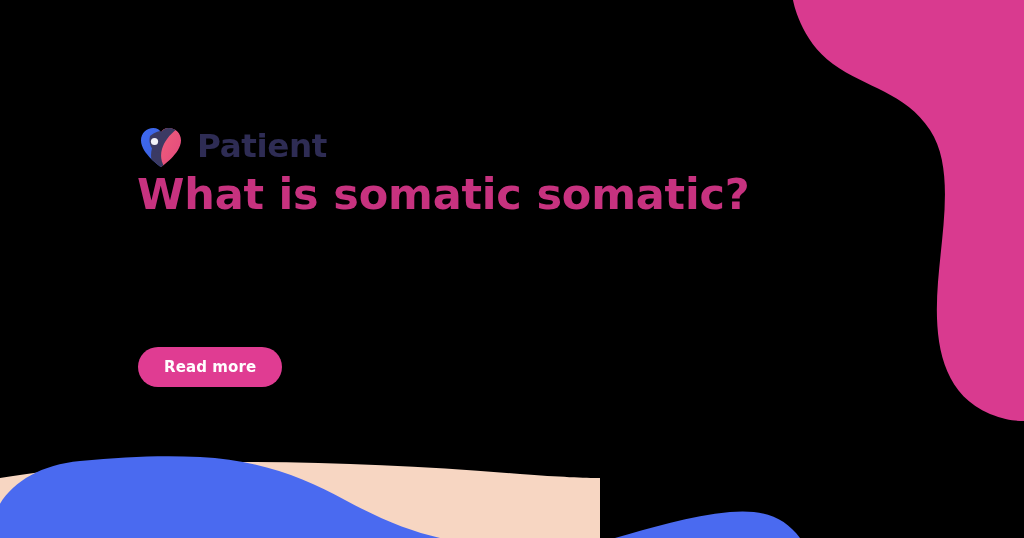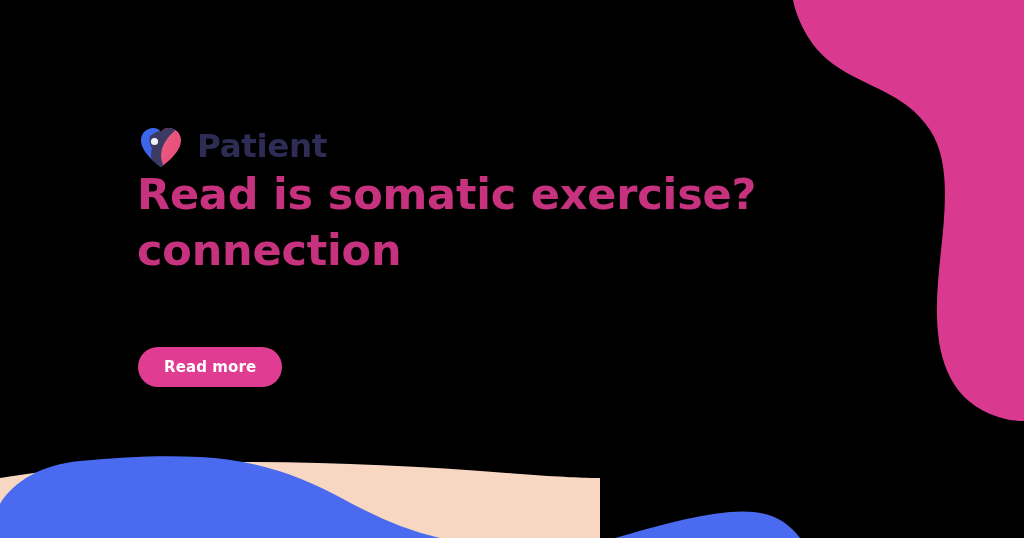--- a/index.html
+++ b/index.html
@@ -143,19 +143,18 @@
         <circle cx="17.5" cy="18.5" r="3.6" fill="#F2F2F7"></circle>
       </g>
     </svg>
 
     <svg class="brand-word" viewBox="0 0 300 54" aria-hidden="true">
       <text x="0" y="40" fill="#2E2C54" font-family="DejaVu Sans, sans-serif" font-size="44" font-weight="700" letter-spacing="-0.5">Patient</text>
     </svg>
   </div>
 
   <h1 class="headline">
-    <span class="line">Read is somatic exercise?</span>
-    <span class="line">connection</span>
+    <span class="line">What is somatic somatic?</span>
   </h1>
 
   <a class="cta" href="#">Read more</a>
 
 </div>
 
 </body></html>

